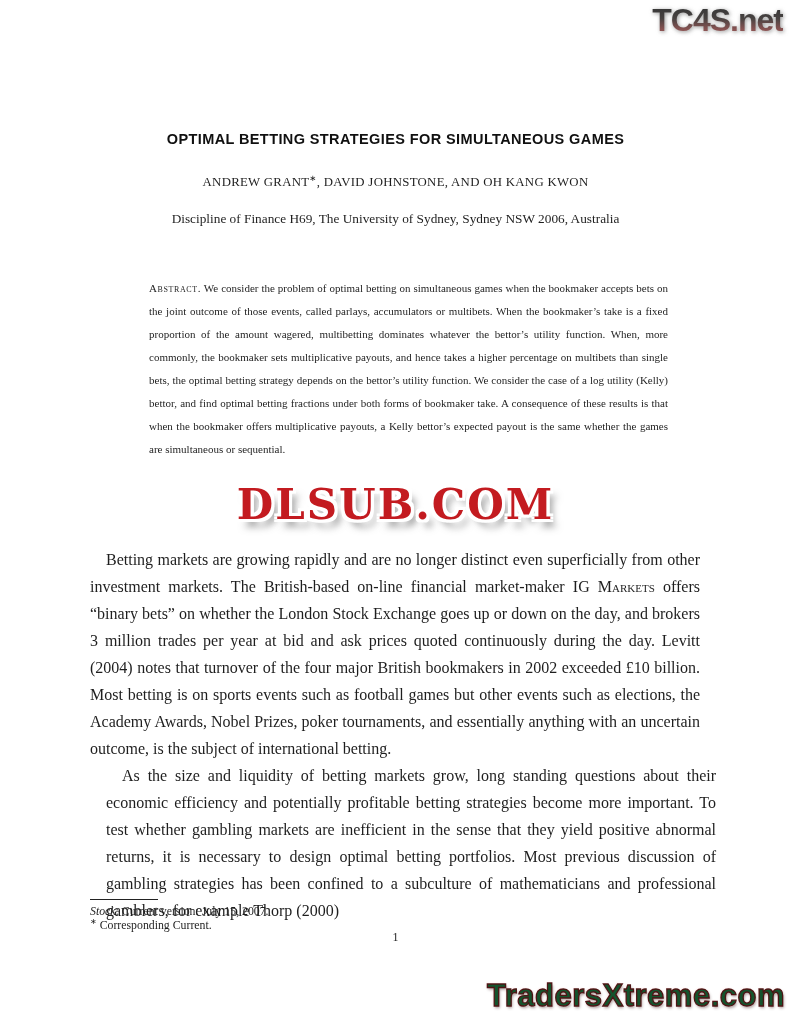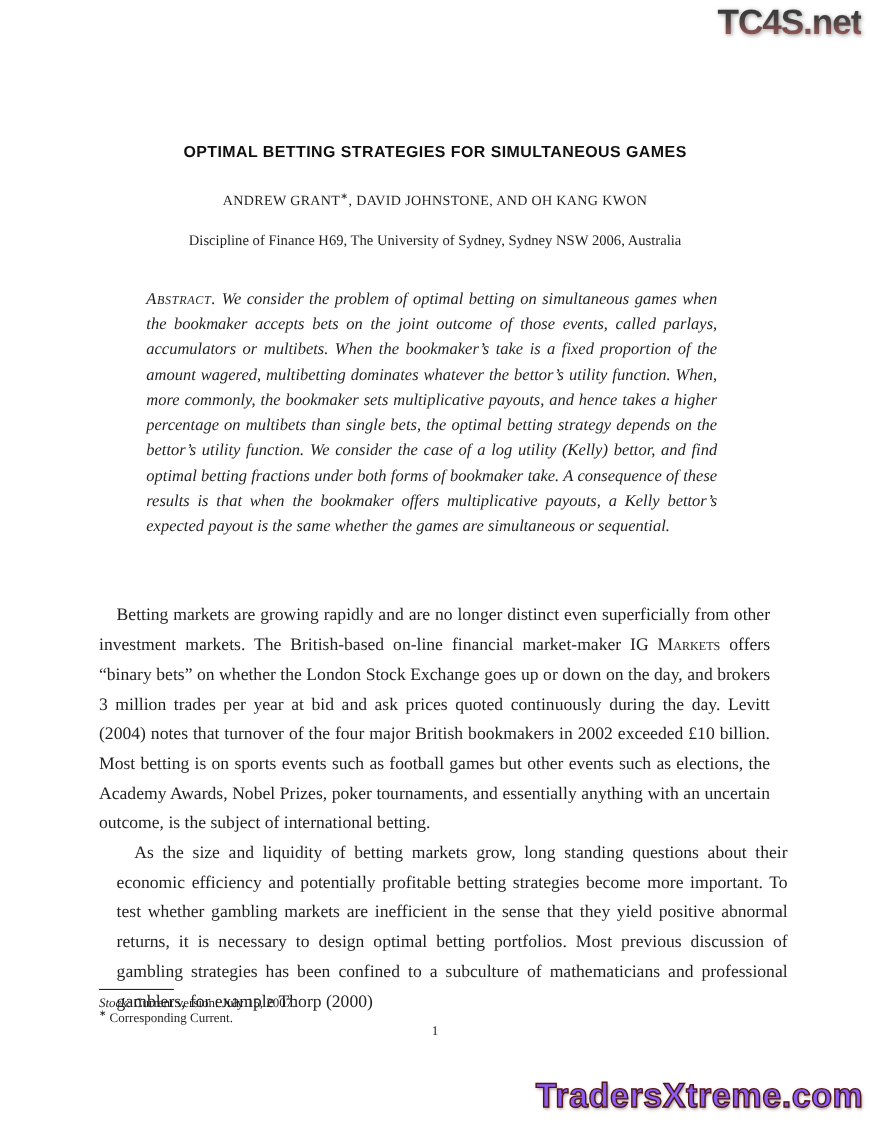--- a/index.html
+++ b/index.html
@@ -22,22 +22,22 @@
   .authors sup { font-size:8.5px; }
   .affiliation {
     position:absolute; top:211px; left:0; width:100%; text-align:center;
     font-size:13.3px;
   }
   .email {
     position:absolute; top:220px; left:0; width:100%; text-align:center;
     font-family:"Liberation Mono", monospace; font-size:12px;
   }
   .abstract {
-    position:absolute; top:261px; left:133px; width:519px; margin:0;
-    font-size:15px; line-height:23px; text-align:justify;font-style:italic;
+    position:absolute; top:261px; left:133px; width:519px; margin:16px;
+    font-size:11px; line-height:23px; text-align:justify;
   }
   .abstract-label { font-variant:small-caps; letter-spacing:0.6px; }
 
   
   .body-p {
     position:absolute; left:90px; width:610px; margin:0;
     font-size:16px; line-height:27px; text-align:justify; text-indent:16px;
   }
   .p1 { top:546px; }
   .p2 { top:762px;margin-left:16px; }
@@ -72,41 +72,42 @@
     line-height:1; font-family:"DejaVu Serif", serif; font-weight:bold;
     font-size:42px; letter-spacing:2px; color:#c31b20;
     text-shadow:
       -3px -3px 0 #fff, 3px -3px 0 #fff, -3px 3px 0 #fff, 3px 3px 0 #fff,
       0 -3px 0 #fff, 0 3px 0 #fff, -3px 0 0 #fff, 3px 0 0 #fff,
       6px 8px 7px rgba(90,90,90,0.55);
   }
   .wm-bottom {
     position:absolute; top:980px; right:6px; line-height:1;
     font-family:"Liberation Sans", sans-serif; font-weight:bold;
-    font-size:31px; letter-spacing:0.5px; color:#8b5cf6;
+    font-size:31px; letter-spacing:0.5px; color:#14532d;
     -webkit-text-stroke:1.3px #4d1414;
     text-shadow:1px 2px 3px rgba(60,20,20,0.45), -1px -1px 2px rgba(255,228,228,0.7);
   }
 </style>
 </head>
 <body>
 
 <div class="page">
 
   <div class="wm-top">TC4S.net</div>
 
   <h1 class="title">OPTIMAL BETTING STRATEGIES FOR SIMULTANEOUS GAMES</h1>
 
   <div class="authors"><span>ANDREW GRANT</span><sup>∗</sup><span>, DAVID JOHNSTONE, AND OH KANG KWON</span></div>
 
   <div class="affiliation">Discipline of Finance H69, The University of Sydney, Sydney NSW 2006, Australia</div>
 
 
   <p class="abstract"><span class="abstract-label">Abstract.</span><span> We consider the problem of optimal betting on simultaneous games when the bookmaker accepts bets on the joint outcome of those events, called parlays, accumulators or multibets. When the bookmaker’s take is a fixed proportion of the amount wagered, multibetting dominates whatever the bettor’s utility function. When, more commonly, the bookmaker sets multiplicative payouts, and hence takes a higher percentage on multibets than single bets, the optimal betting strategy depends on the bettor’s utility function. We consider the case of a log utility (Kelly) bettor, and find optimal betting fractions under both forms of bookmaker take. A consequence of these results is that when the bookmaker offers multiplicative payouts, a Kelly bettor’s expected payout is the same whether the games are simultaneous or sequential.</span></p>
 
+  <div class="wm-mid">DLSUB.COM</div>
 
   <p class="body-p p1"><span>Betting markets are growing rapidly and are no longer distinct even superficially from other investment markets. The British-based on-line financial market-maker </span><span class="sc">IG Markets</span><span> offers “binary bets” on whether the London Stock Exchange goes up or down on the day, and brokers 3 million trades per year at bid and ask prices quoted continuously during the day. Levitt (2004) notes that turnover of the four major British bookmakers in 2002 exceeded £10 billion. Most betting is on sports events such as football games but other events such as elections, the Academy Awards, Nobel Prizes, poker tournaments, and essentially anything with an uncertain outcome, is the subject of international betting.</span></p>
 
   <p class="body-p p2">As the size and liquidity of betting markets grow, long standing questions about their economic efficiency and potentially profitable betting strategies become more important. To test whether gambling markets are inefficient in the sense that they yield positive abnormal returns, it is necessary to design optimal betting portfolios. Most previous discussion of gambling strategies has been confined to a subculture of mathematicians and professional gamblers, for example Thorp (2000)</p>
 
   <div class="footnote-rule"></div>
 
   <div class="footnote fn-date"><span class="it">Stock</span><span>: Current version: July 15, 2007.</span></div>
 
   <div class="footnote fn-corr"><sup>∗</sup><span> Corresponding Current.</span></div>

